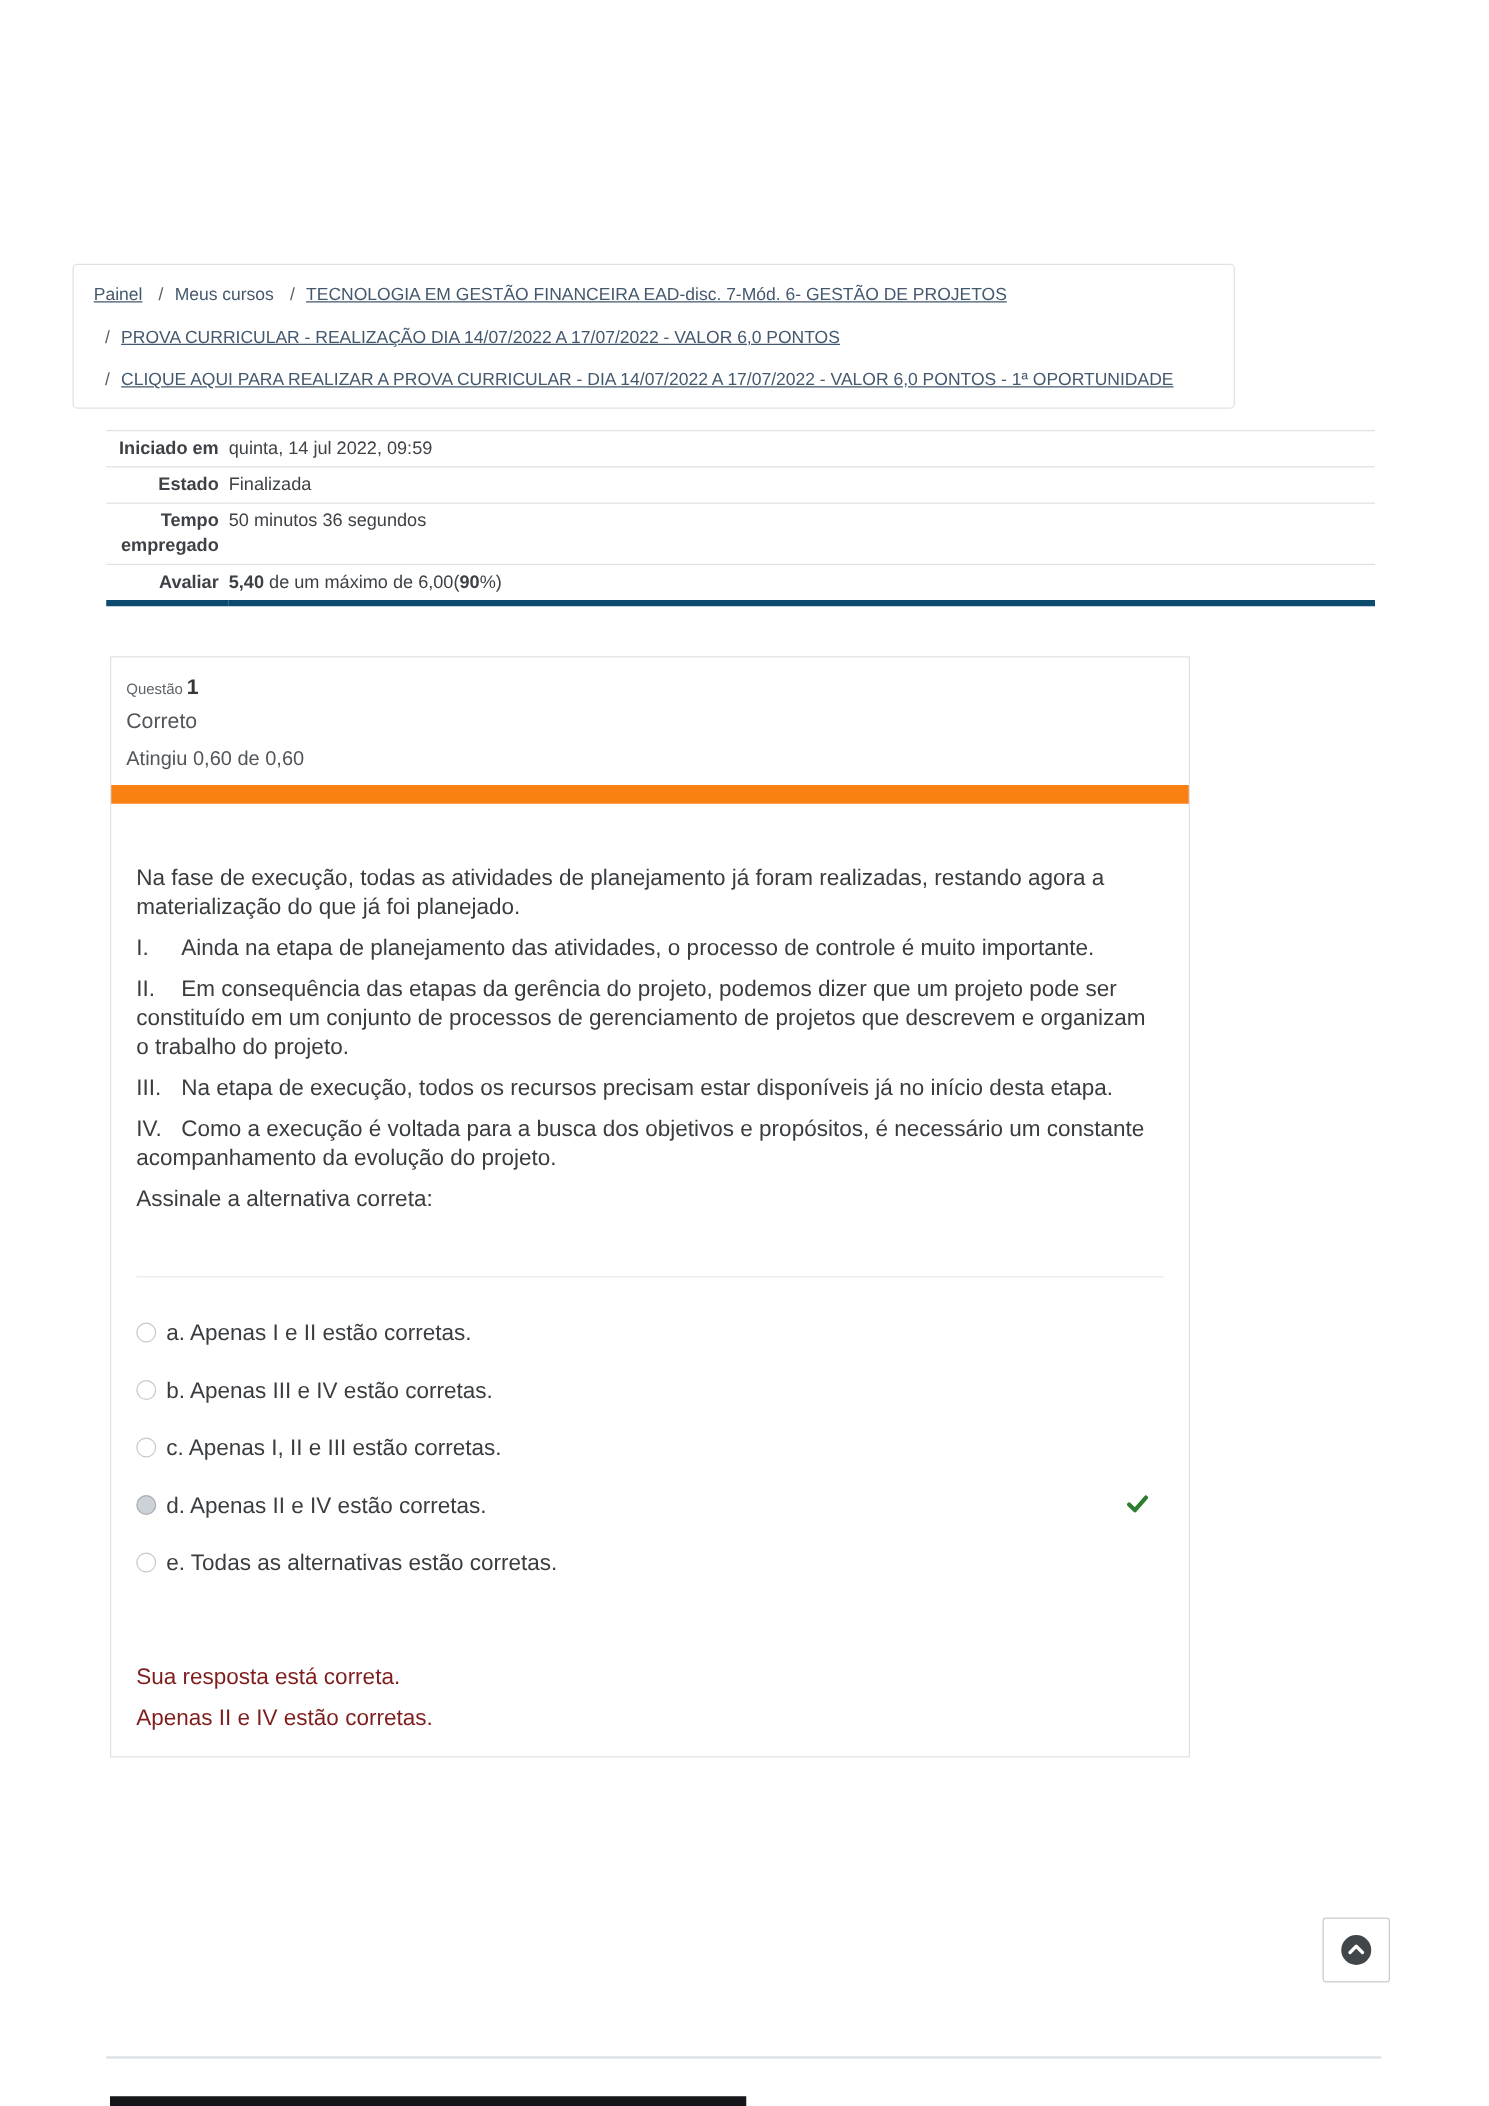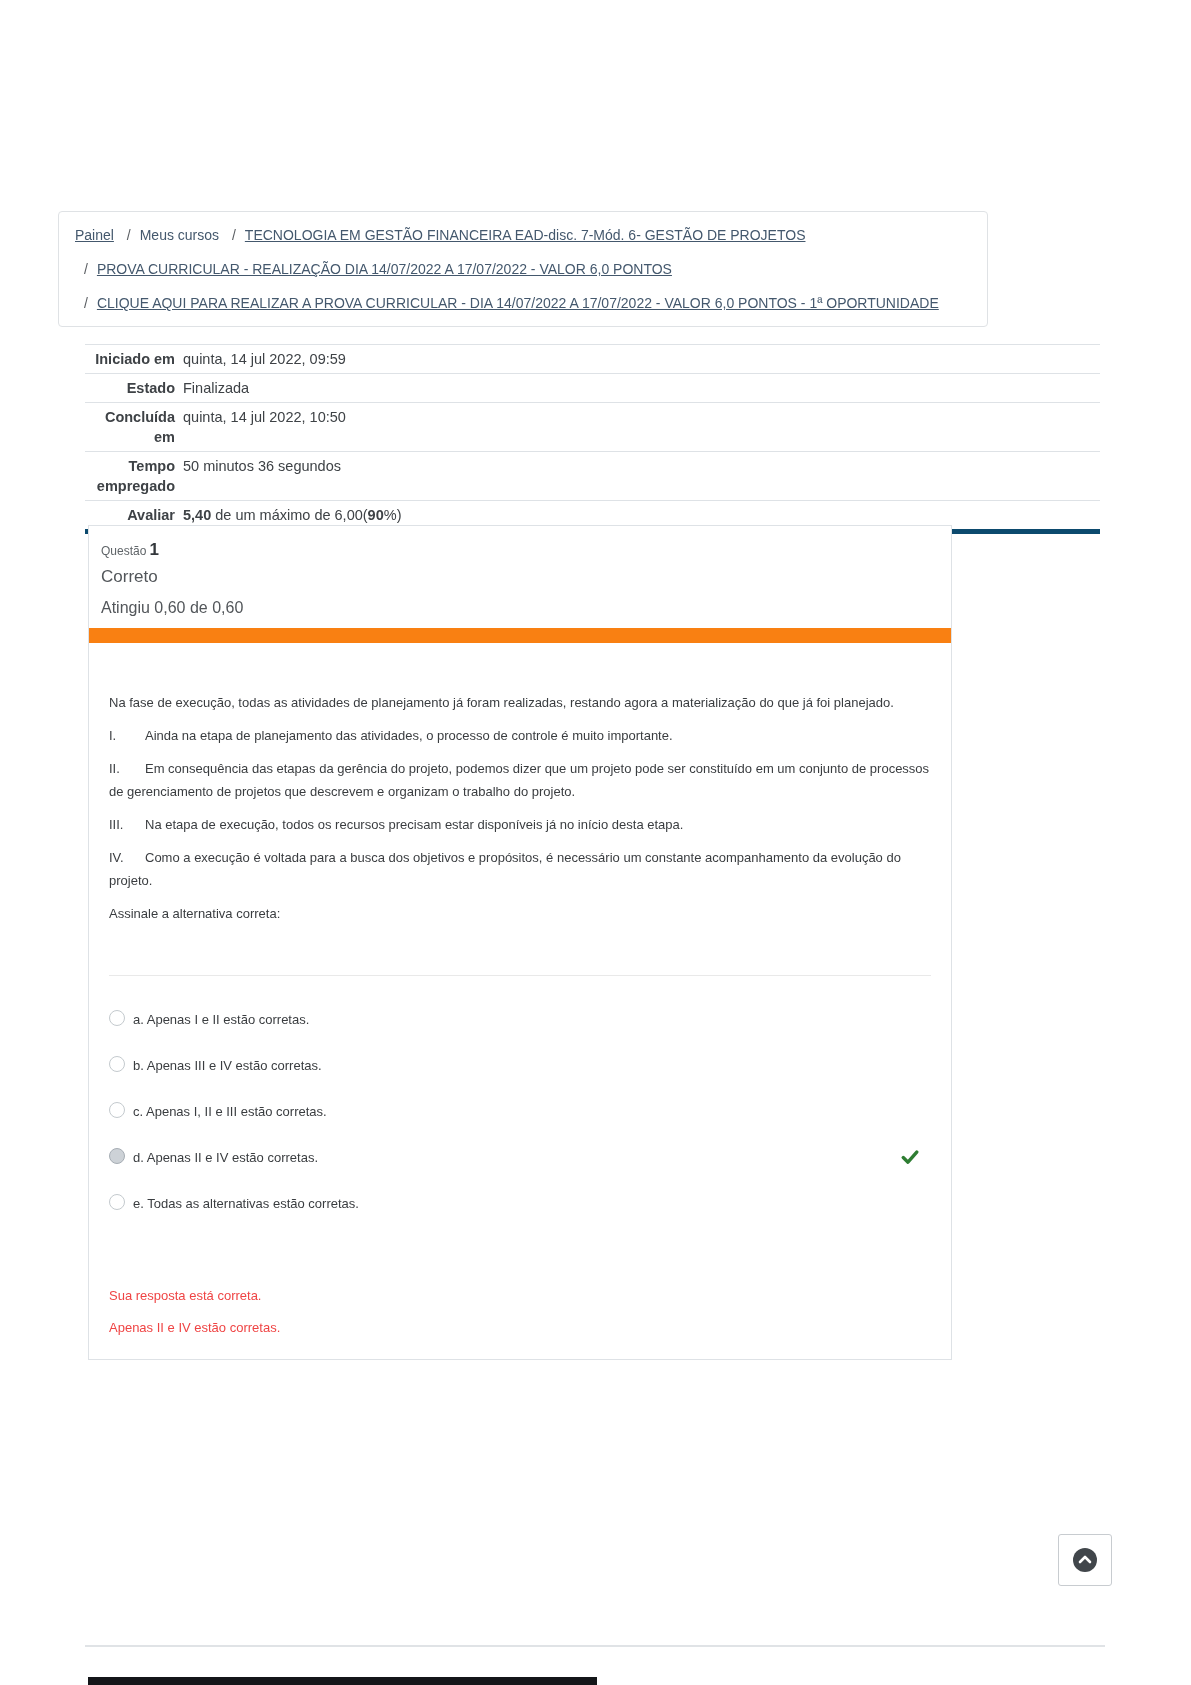--- a/index.html
+++ b/index.html
@@ -35,21 +35,21 @@
   .q-card{
     position:absolute;left:88px;top:525px;width:864px;box-sizing:border-box;
     border:1px solid #dee2e6;background:#fff;padding-bottom:20px;
   }
   .q-info{padding:14px 0 0 12px;}
   .q-no-label{font-size:12px;color:#5f6468;}
   .q-no-num{font-size:17px;font-weight:bold;color:#33373b;margin-left:3px;}
   .q-state{margin-top:8px;font-size:17px;color:#52565a;line-height:17px;}
   .q-grade{margin-top:14px;font-size:16px;color:#52565a;line-height:17px;}
   .q-bar{margin-top:12px;height:15px;width:100%;background:#f98012;}
-  .q-content{padding:48px 20px 0 20px;font-size:13px;line-height:23px;color:#3a3d40;}
+  .q-content{padding:48px 20px 0 20px;font-size:18px;line-height:23px;color:#3a3d40;}
   .q-content p{margin:0 0 10px 0;max-width:900px;}
   .stmt{margin:0 0 10px 0;max-width:900px;}
   .stmt-num{display:inline-block;min-width:36px;}
   .q-divider{border:none;border-top:1px solid #e9e9e9;margin:50px 0 34px 0;}
   .opt{position:relative;margin-bottom:26px;line-height:20px;}
   .radio{
     display:inline-block;width:14px;height:14px;border-radius:50%;
     border:1px solid #c4cace;background:#fff;vertical-align:-2px;margin-right:8px;
   }
   .radio.on{background:#cdd2d7;border-color:#a6adb4;}
@@ -75,24 +75,20 @@
 
 <table class="summary">
   <tbody id="summary-body">
       <tr>
         <th>Iniciado em</th>
         <td><span class="seg">quinta, 14 jul 2022, 09:59</span></td>
       </tr>
       <tr>
         <th>Estado</th>
         <td><span class="seg">Finalizada</span></td>
-      </tr>
-      <tr>
-        <th>Concluída em</th>
-        <td><span class="seg">quinta, 14 jul 2022, 10:50</span></td>
       </tr>
       <tr>
         <th>Tempo empregado</th>
         <td><span class="seg">50 minutos 36 segundos</span></td>
       </tr>
       <tr>
         <th>Avaliar</th>
         <td><span class="seg-b">5,40</span><span class="seg"> de um máximo de 6,00(</span><span class="seg-b">90</span><span class="seg">%)</span></td>
       </tr>
     </tbody>
@@ -121,21 +117,21 @@
     <hr class="q-divider">
     <div id="q-options">
         <div class="opt"><span class="radio"></span><span class="opt-label">a. Apenas I e II estão corretas.</span></div>
         <div class="opt"><span class="radio"></span><span class="opt-label">b. Apenas III e IV estão corretas.</span></div>
         <div class="opt"><span class="radio"></span><span class="opt-label">c. Apenas I, II e III estão corretas.</span></div>
         <div class="opt"><span class="radio on"></span><span class="opt-label">d. Apenas II e IV estão corretas.</span><span class="check"><svg width="18" height="18" viewBox="0 0 16 16">
               <path d="M2 8.5 L6.2 12.6 L14 3.6" fill="none" stroke="#2e7d32" stroke-width="3" stroke-linecap="round" stroke-linejoin="round"></path>
             </svg></span></div>
         <div class="opt"><span class="radio"></span><span class="opt-label">e. Todas as alternativas estão corretas.</span></div>
       </div>
-    <div class="fb-block" id="fb-block" style="color: #ef4444;">
+    <div class="fb-block" id="fb-block" style="color: #7f1d1d;">
       <p class="fb-your">Sua resposta está correta.</p>
       <div class="fb-line">Apenas II e IV estão corretas.</div>
     </div>
   </div>
 </section>
 
 <button class="scrolltop">
   <span style="display:flex;">
     <svg width="28" height="28" viewBox="0 0 28 28">
       <circle cx="14" cy="14" r="12" fill="#41464b"></circle>

